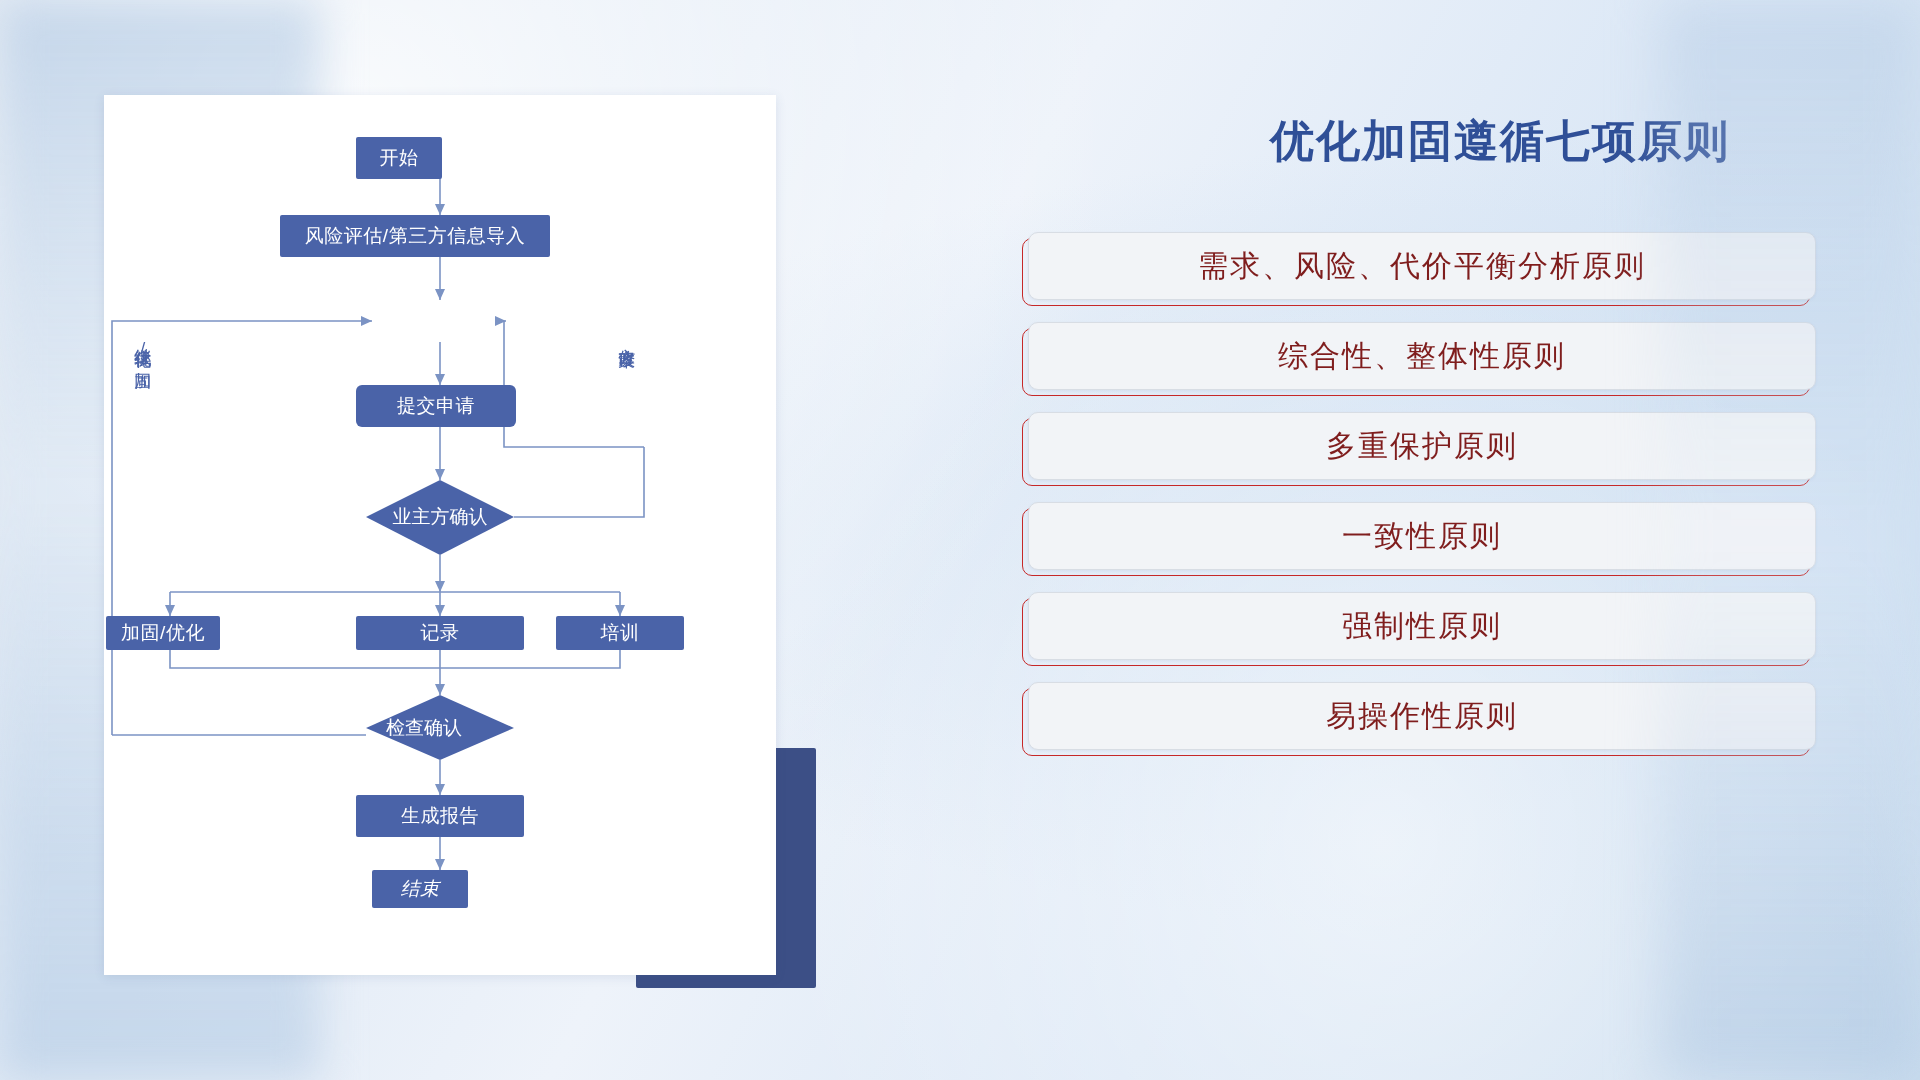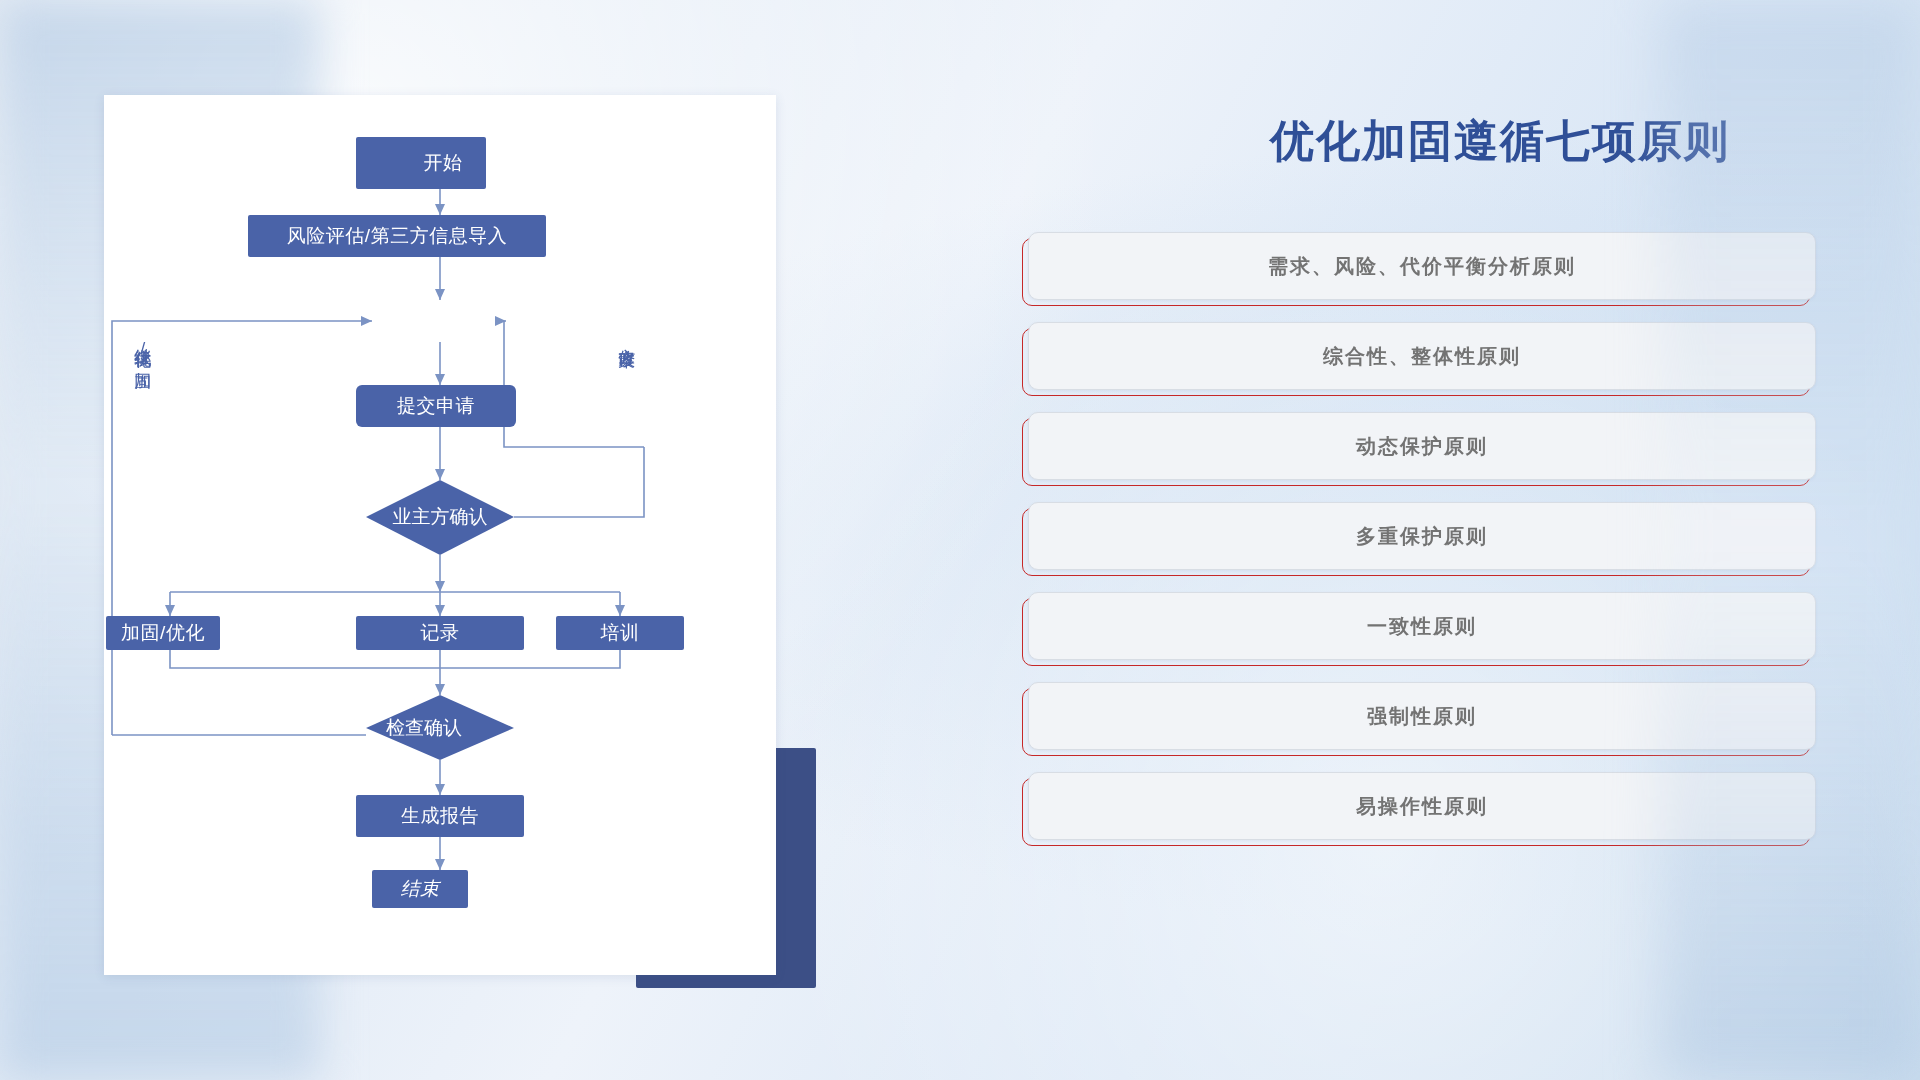--- a/index.html
+++ b/index.html
@@ -125,25 +125,24 @@
     position: absolute;
     left: 6px; top: 0;
     width: 788px; height: 68px;
     background: #f2f4f7;
     border: 1px solid #d8dde4;
     border-radius: 10px;
     box-sizing: border-box;
     display: flex;
     align-items: center;
     justify-content: center;
-    color: #737373;
-    font-size: 20px;
+    color: #7f1d1d;
+    font-size: 30px;
     letter-spacing: 2px;
     box-shadow: 0 1px 3px rgba(47,79,151,0.08);
-    font-weight: bold;
   }
 </style>
 </head>
 <body>
 
 <div id="slide">
 
   <div class="shadow-block"></div>
 
   <div class="flow-card">
@@ -190,25 +189,25 @@
         <path d="M410,422 L540,422 L540,352"></path>
 
         <path d="M8,545 L8,640"></path>
         <path d="M8,640 L262,640"></path>
       </g>
 
       <polygon points="336,385 410,422 336,460 262,422" fill="#4a63a8"></polygon>
       <polygon points="336,600 410,633 336,665 262,633" fill="#4a63a8"></polygon>
     </svg>
 
-    <div class="node" style="left:252px; top:42px; width:86px; height:52px;padding-left:44px;">
+    <div class="node" style="left:252px; top:42px; width:86px; height:42px;">
       <span>开始</span>
     </div>
 
-    <div class="node" style="left:144px; top:120px; width:298px; height:42px;">
+    <div class="node" style="left:176px; top:120px; width:270px; height:42px;">
       <span>风险评估/第三方信息导入</span>
     </div>
 
 
     <div class="node" style="left:252px; top:290px; width:160px; height:42px;border-radius:6px;">
       <span>提交申请</span>
     </div>
 
     <div class="diamond-label" style="left:262px; top:406px; width:148px; height:32px;">
       <span>业主方确认</span>
@@ -259,26 +258,20 @@
       </div>
     </div>
 
     <div class="principle">
       <div class="accent"></div>
       <div class="pill">
         <span>综合性、整体性原则</span>
       </div>
     </div>
 
-    <div class="principle">
-      <div class="accent"></div>
-      <div class="pill">
-        <span>动态保护原则</span>
-      </div>
-    </div>
 
     <div class="principle">
       <div class="accent"></div>
       <div class="pill">
         <span>多重保护原则</span>
       </div>
     </div>
 
     <div class="principle">
       <div class="accent"></div>

